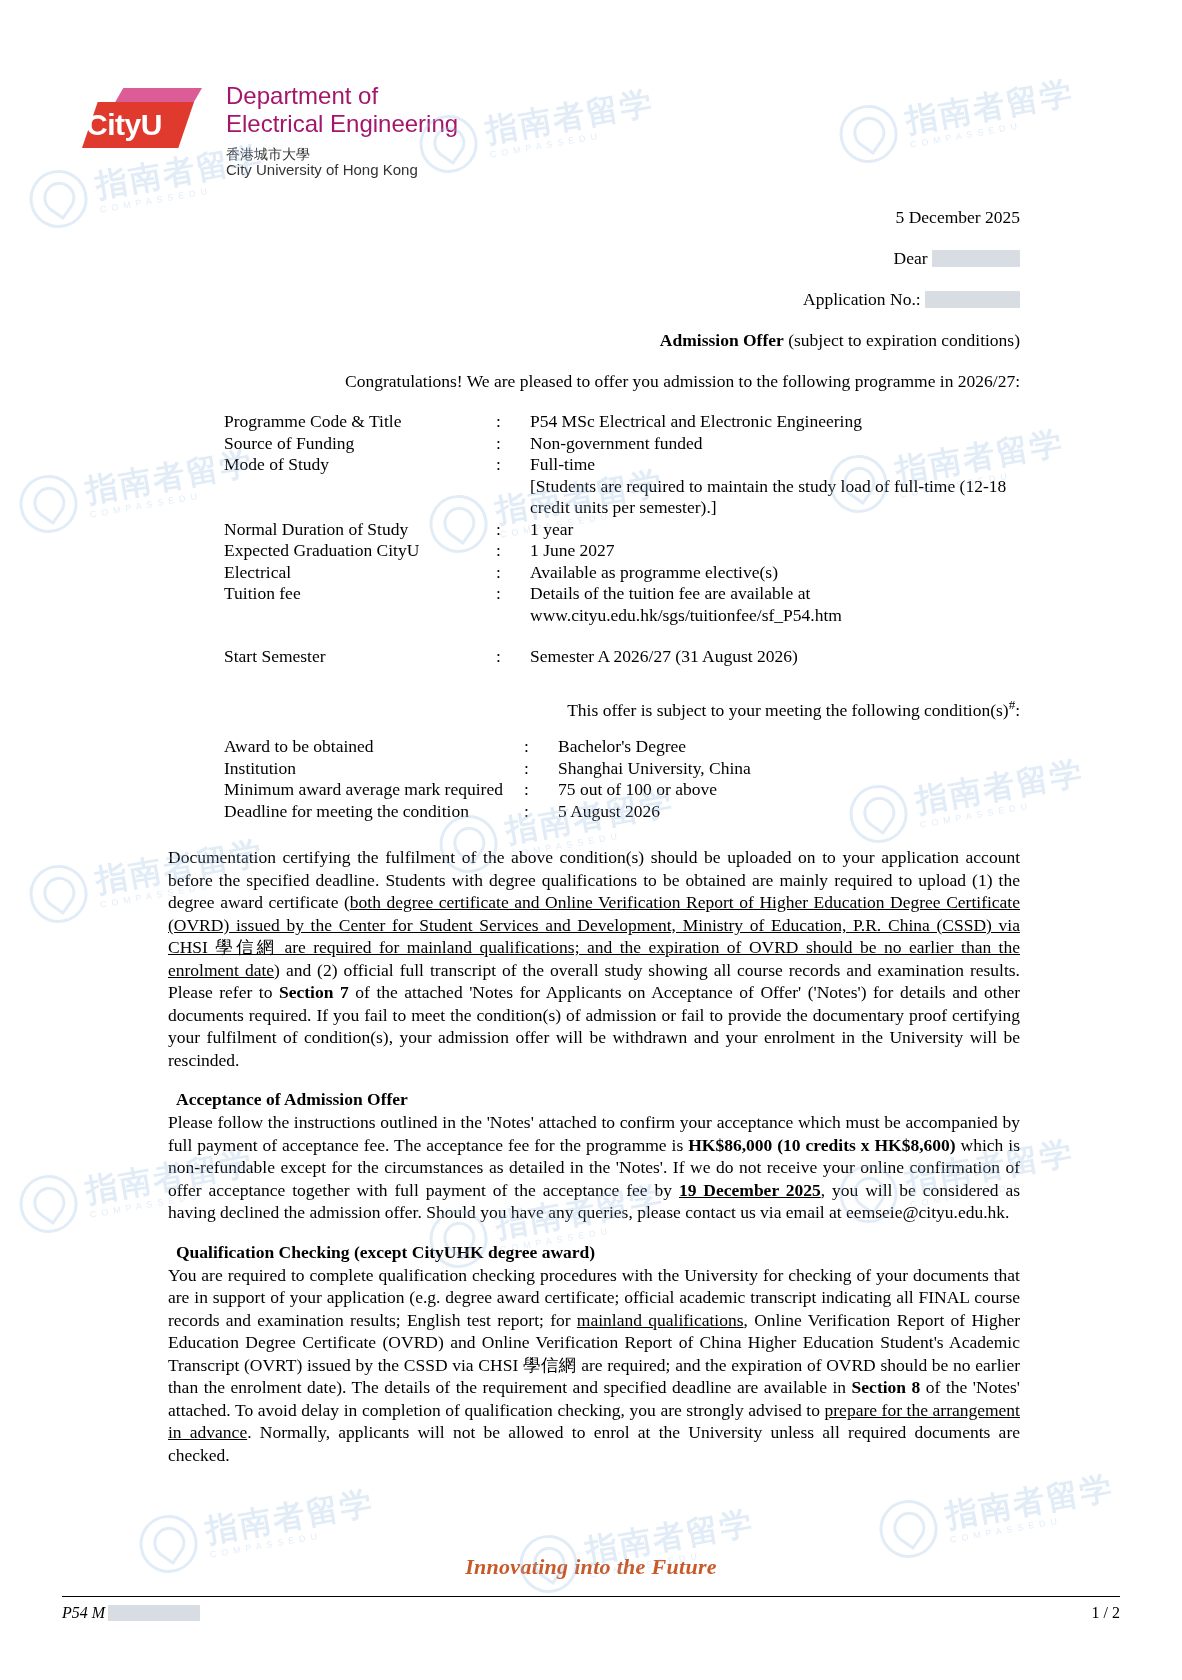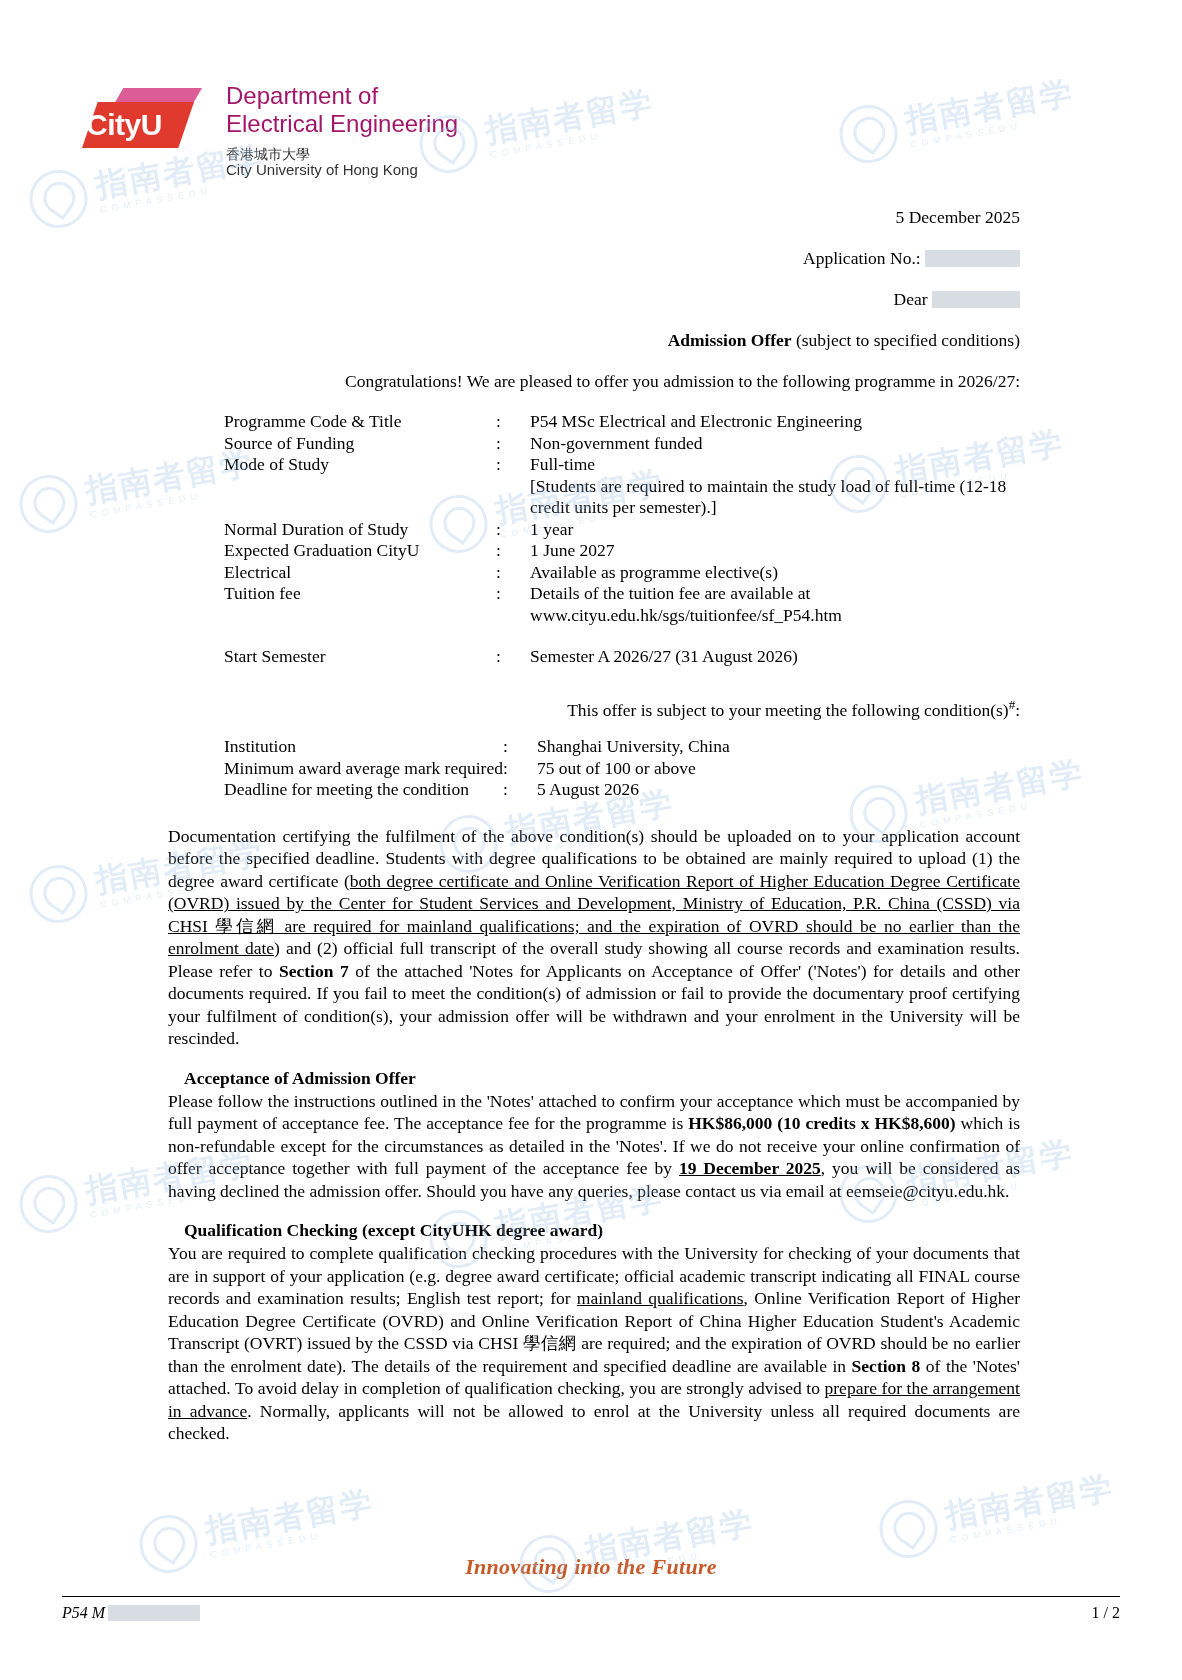--- a/index.html
+++ b/index.html
@@ -126,21 +126,21 @@
 
   .para {
     text-align: justify;
     margin: 0 0 17px 0;
     font-size: 17.5px;
     line-height: 22.5px;
   }
   .u { text-decoration: underline; }
   .heading {
     font-weight: bold;
-    margin: 0 0 1px 16px;
+    margin: 0 0 1px 8px;
     font-size: 17.5px;
   }
   sup.hash { font-size: 13px; vertical-align: super; }
 
   
   .tagline {
     position: absolute;
     left: 0;
     right: 0;
     top: 1530px;
@@ -256,32 +256,32 @@
     </div>
     <div class="dept-cn">香港城市大學</div>
     <div class="dept-en">City University of Hong Kong</div>
   </div>
 
   <div class="body-area">
 
     <p class="line">5 December 2025</p>
 
     <p class="line">
+      <span>Dear</span>
+      <span class="redact short"></span>
+    </p>
+
+    <p class="line">
       <span>Application No.:</span>
       <span class="redact"></span>
     </p>
 
     <p class="line">
-      <span>Dear</span>
-      <span class="redact short"></span>
-    </p>
-
-    <p class="line">
       <b>Admission Offer</b>
-      <span>(subject to specified conditions)</span>
+      <span>(subject to expiration conditions)</span>
     </p>
 
     <p class="line">Congratulations! We are pleased to offer you admission to the following programme in 2026/27:</p>
 
     <table class="kv">
       <tbody>
           <tr>
         <td class="k">Programme Code &amp; Title</td>
         <td class="c">:</td>
         <td class="v">P54 MSc Electrical and Electronic Engineering</td>
@@ -329,20 +329,25 @@
       </tr>
     </tbody>
       </table>
 
     <p class="line" style="margin-top:26px; margin-bottom:16px;">
       <span>This offer is subject to your meeting the following condition(s)</span><sup class="hash">#</sup><span>:</span>
     </p>
 
     <table class="kv" style="margin-bottom:24px">
       <tbody>
+          <tr>
+        <td class="k" style="width:300px">Award to be obtained</td>
+        <td class="c">:</td>
+        <td class="v">Bachelor's Degree</td>
+      </tr>
       <tr>
         <td class="k">Institution</td>
         <td class="c">:</td>
         <td class="v">Shanghai University, China</td>
       </tr>
       <tr>
         <td class="k">Minimum award average mark required</td>
         <td class="c">:</td>
         <td class="v">75 out of 100 or above</td>
       </tr>

